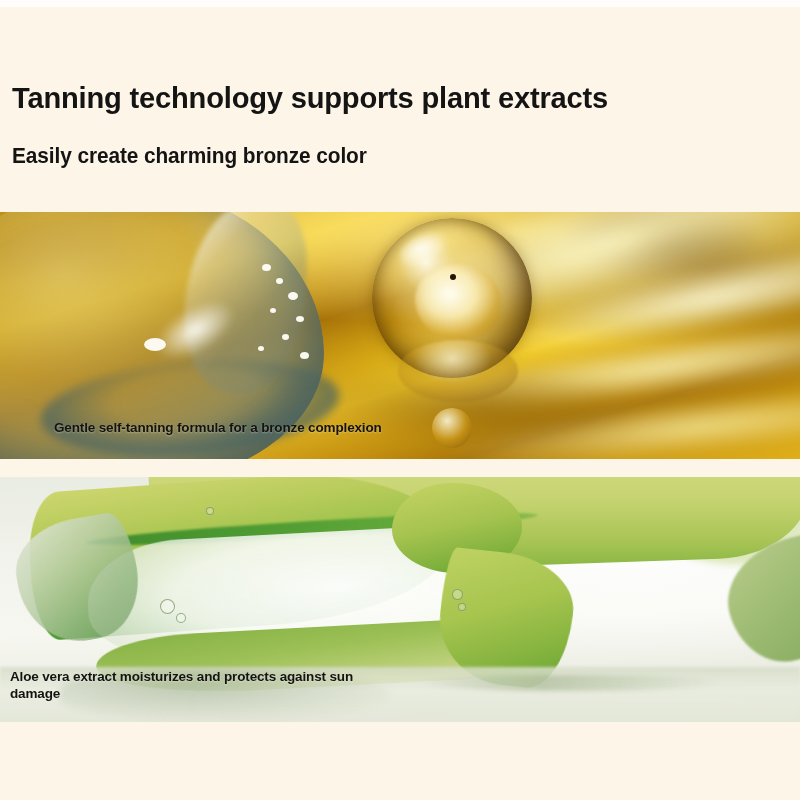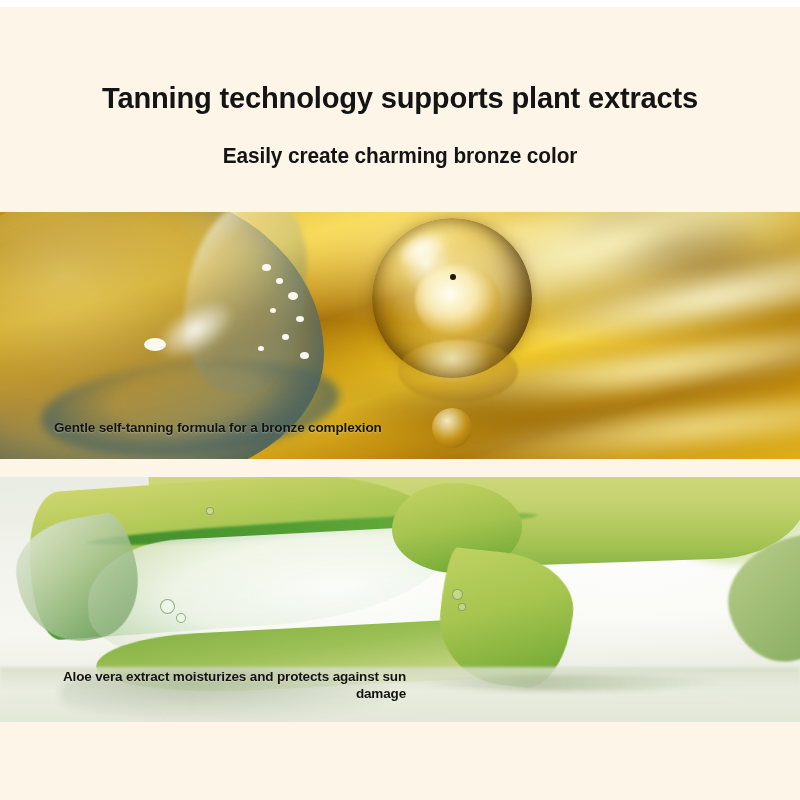--- a/index.html
+++ b/index.html
@@ -32,21 +32,20 @@
     background: #fdfdfb;
   }
 
   
   .header {
     position: absolute;
     top: 7px; left: 0;
     width: 800px;
     height: 205px;
     background: #fdf5e8;
-    text-align: center;
   }
   .headline {
     position: absolute;
     top: 74px; left: 0; right: 0;
     font-size: 30px;
     font-weight: 700;
     letter-spacing: -0.2px;
     color: #141414;
     line-height: 1.1;
     white-space: nowrap;
@@ -374,21 +373,20 @@
   .caption-oil {
     left: 10px;
     top: 419px;
     width: 400px;
     margin-left: 44px;
   }
   .caption-aloe {
     left: 10px;
     top: 668px;
     width: 396px;
-    text-align: right;
   }
 </style>
 </head>
 <body>
 
 <div id="page">
 
   <div class="top-strip"></div>
 
   <div class="header">

